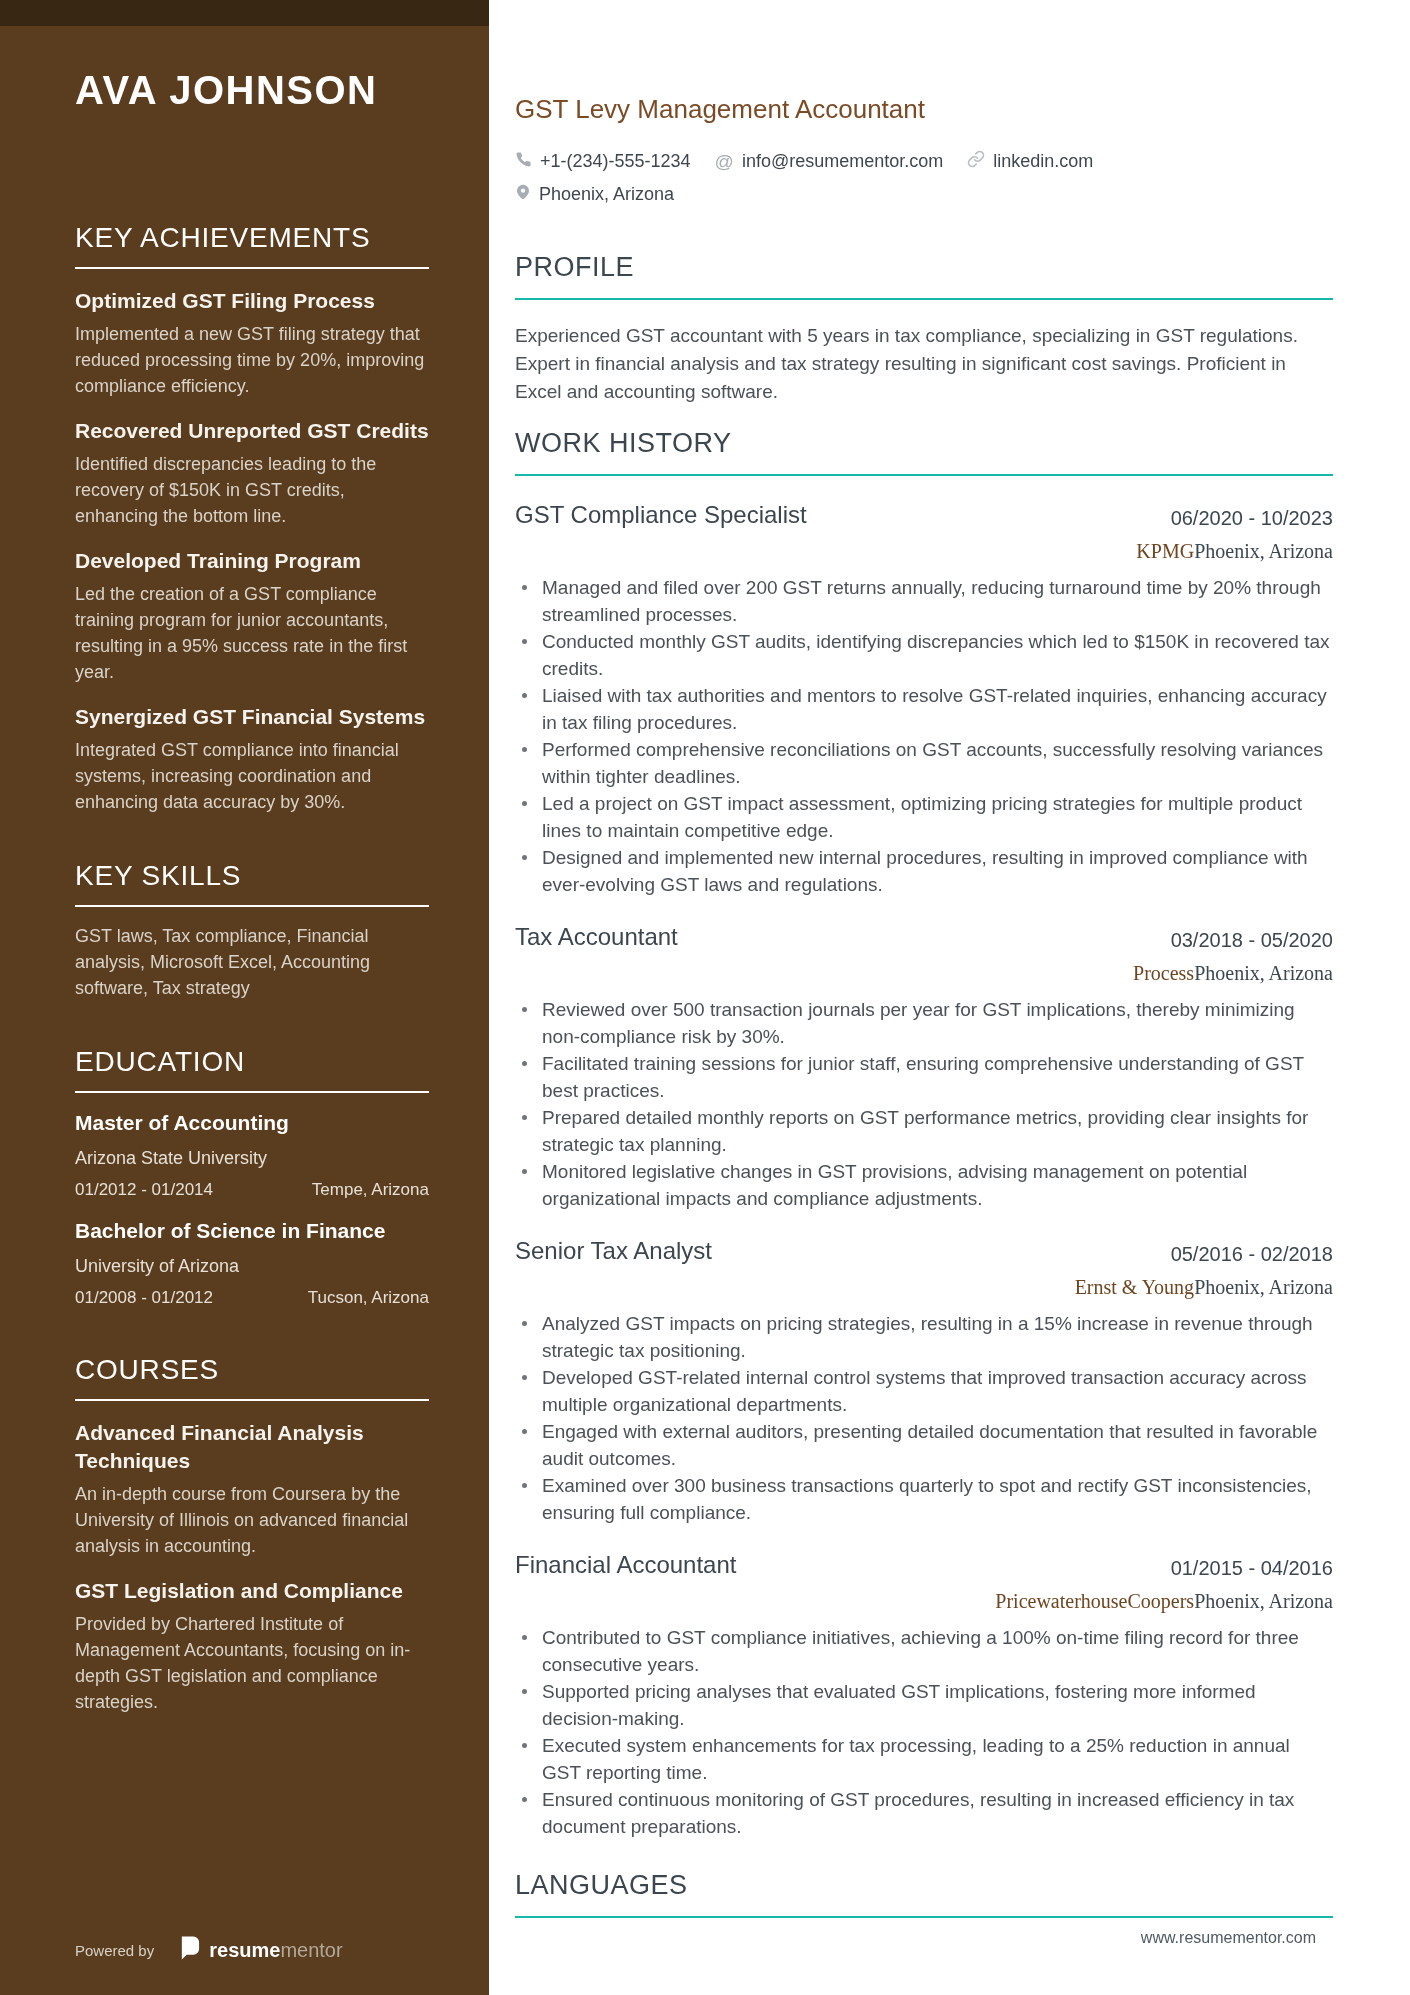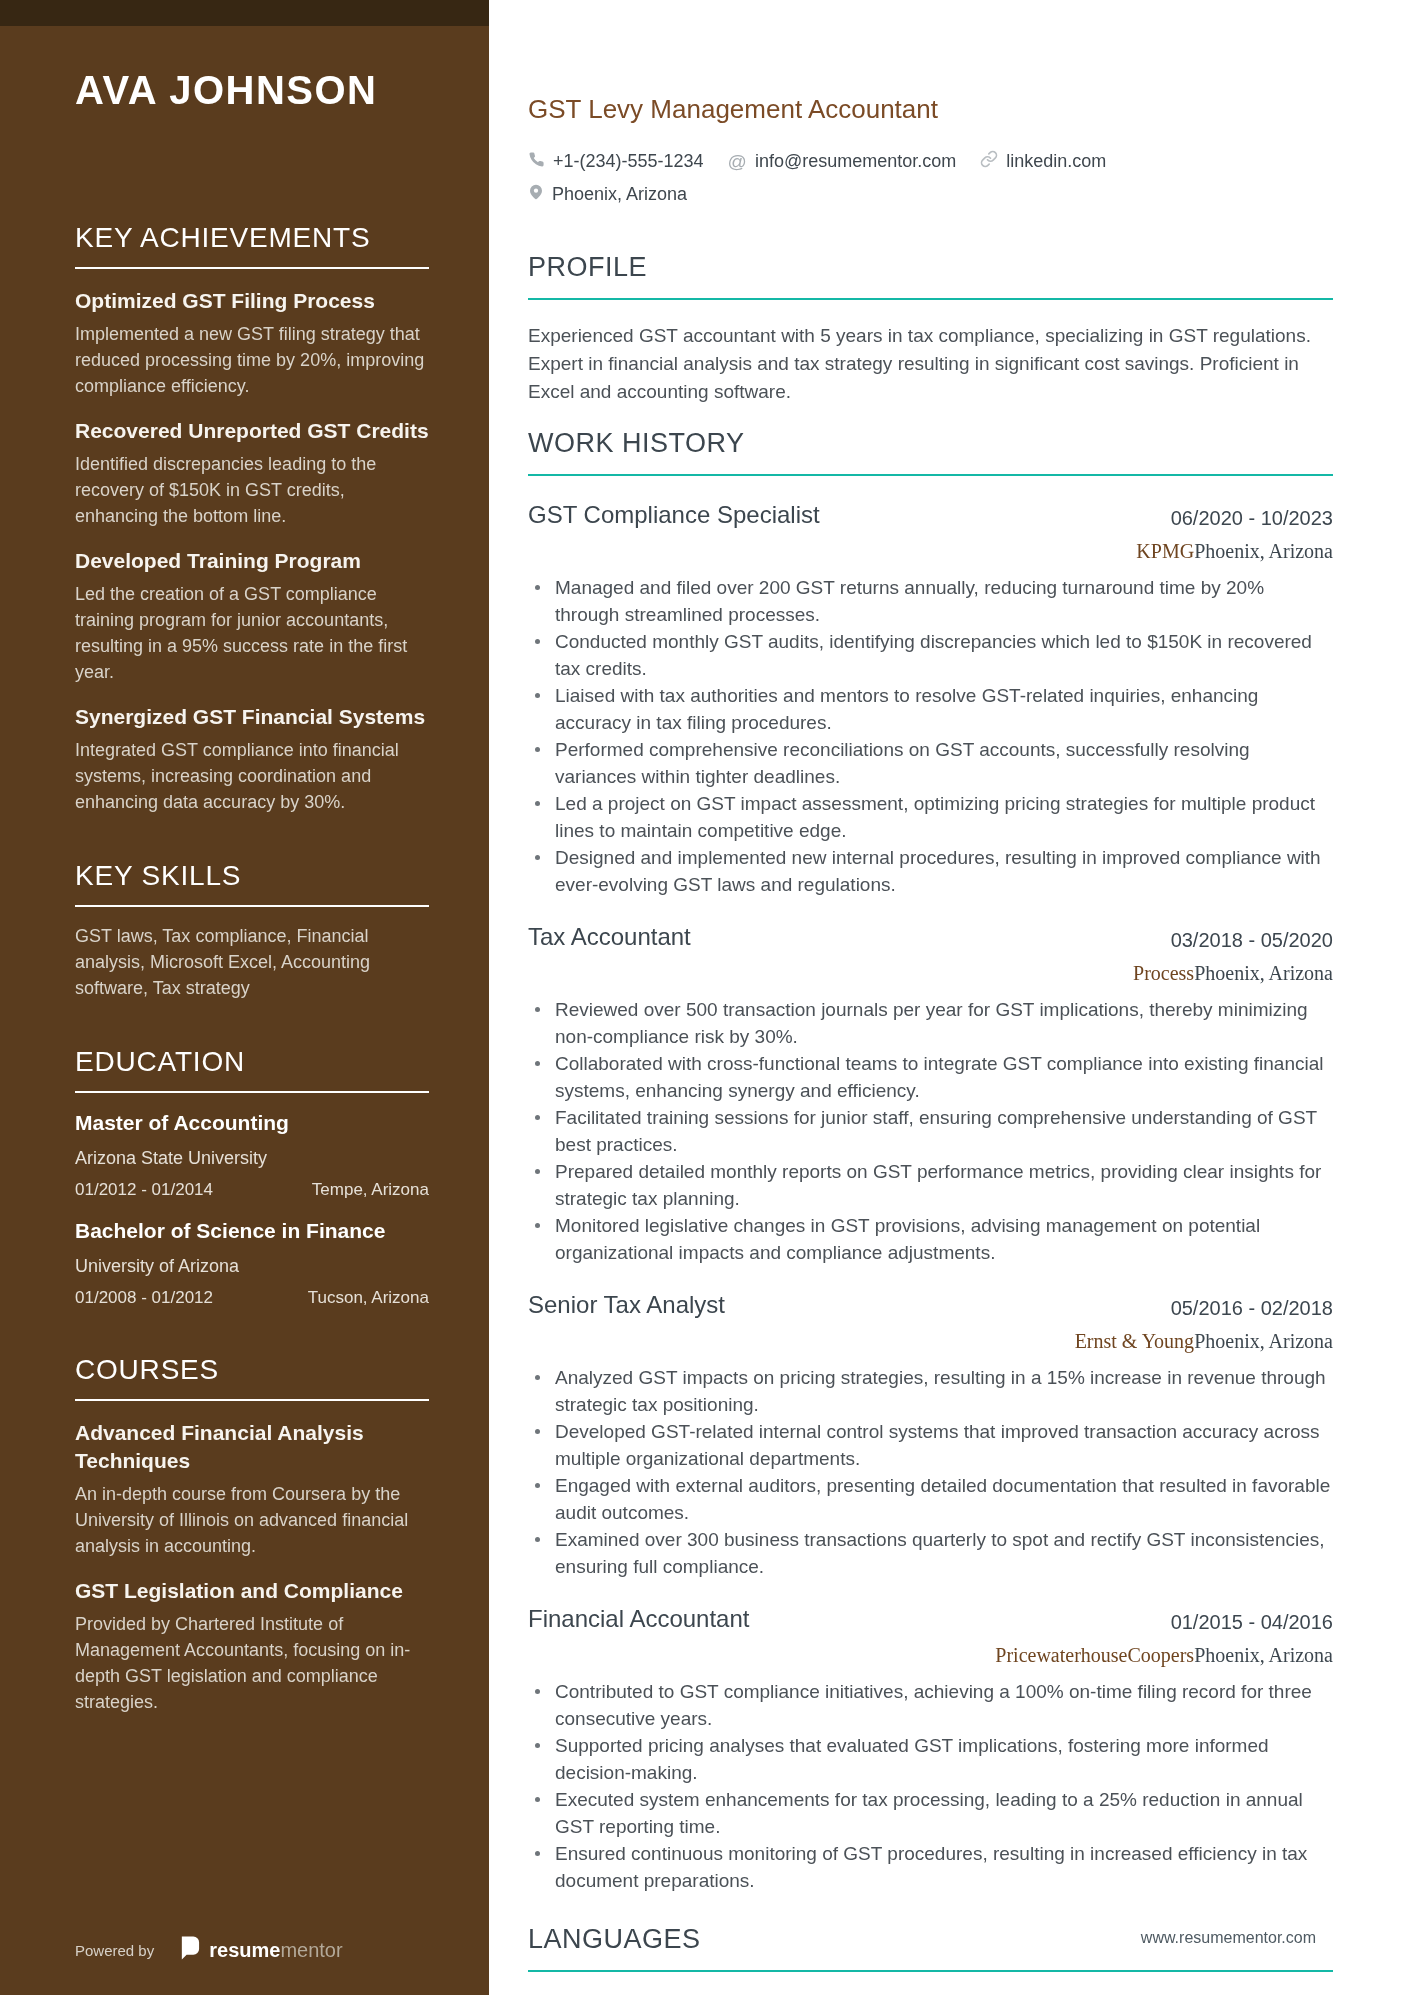--- a/index.html
+++ b/index.html
@@ -23,21 +23,21 @@
   .edu-school { margin-top:9px; font-size:18px; line-height:24px; color:#e6e0d7; }
   .edu-row { margin-top:9px; display:flex; justify-content:space-between; font-size:17px; line-height:22px; color:#e6e0d7; }
   .side-footer { position:absolute; left:75px; bottom:30px; display:flex; align-items:center; gap:24px; }
   .powered { font-size:15px; color:#d7d1c8; }
   .brand { display:flex; align-items:center; gap:8px; }
   .brand-text { font-size:20px; }
   .brand-text .b1 { font-weight:700; color:#ffffff; }
   .brand-text .b2 { font-weight:400; color:#b3a999; }
 
   
-  .main { position:absolute; left:489px; top:0; width:921px; height:1995px; padding:0 77px 0 39px;border-radius:25px; }
+  .main { position:absolute; left:489px; top:0; width:921px; height:1995px; padding:0 77px 0 26px;border-radius:25px; }
   .job-head-title { margin-top:94px; font-size:26px; line-height:30px; font-weight:500; color:#7b4b26; }
   .contact { margin-top:26px; }
   .contact-row { display:flex; align-items:center; column-gap:24px; margin-top:10px; }
   .contact-row:first-child { margin-top:0; }
   .contact-item { display:flex; align-items:center; gap:8px; font-size:18px; color:#3f474e; }
   .at-glyph { font-size:19px; color:#a7adb2; line-height:18px; }
   .icon-svg { display:block; }
 
   .main-h2 { font-size:27px; line-height:30px; font-weight:500; letter-spacing:0.5px; color:#3c464e;
              padding-bottom:16px; border-bottom:2px solid #14b8a6; }
@@ -216,21 +216,20 @@
         <div class="job-row1">
           <span class="job-title">Tax Accountant</span>
           <span class="job-dates">03/2018 - 05/2020</span>
         </div>
         <div class="job-row2">
           <span class="job-company">Process</span>
           <span class="job-location">Phoenix, Arizona</span>
         </div>
         <ul class="bullets">
           <li>Reviewed over 500 transaction journals per year for GST implications, thereby minimizing non-compliance risk by 30%.</li>
-          <li>Collaborated with cross-functional teams to integrate GST compliance into existing financial systems, enhancing synergy and efficiency.</li>
           <li>Facilitated training sessions for junior staff, ensuring comprehensive understanding of GST best practices.</li>
           <li>Prepared detailed monthly reports on GST performance metrics, providing clear insights for strategic tax planning.</li>
           <li>Monitored legislative changes in GST provisions, advising management on potential organizational impacts and compliance adjustments.</li>
         </ul>
       </div>
 
       <div class="job">
         <div class="job-row1">
           <span class="job-title">Senior Tax Analyst</span>
           <span class="job-dates">05/2016 - 02/2018</span>

